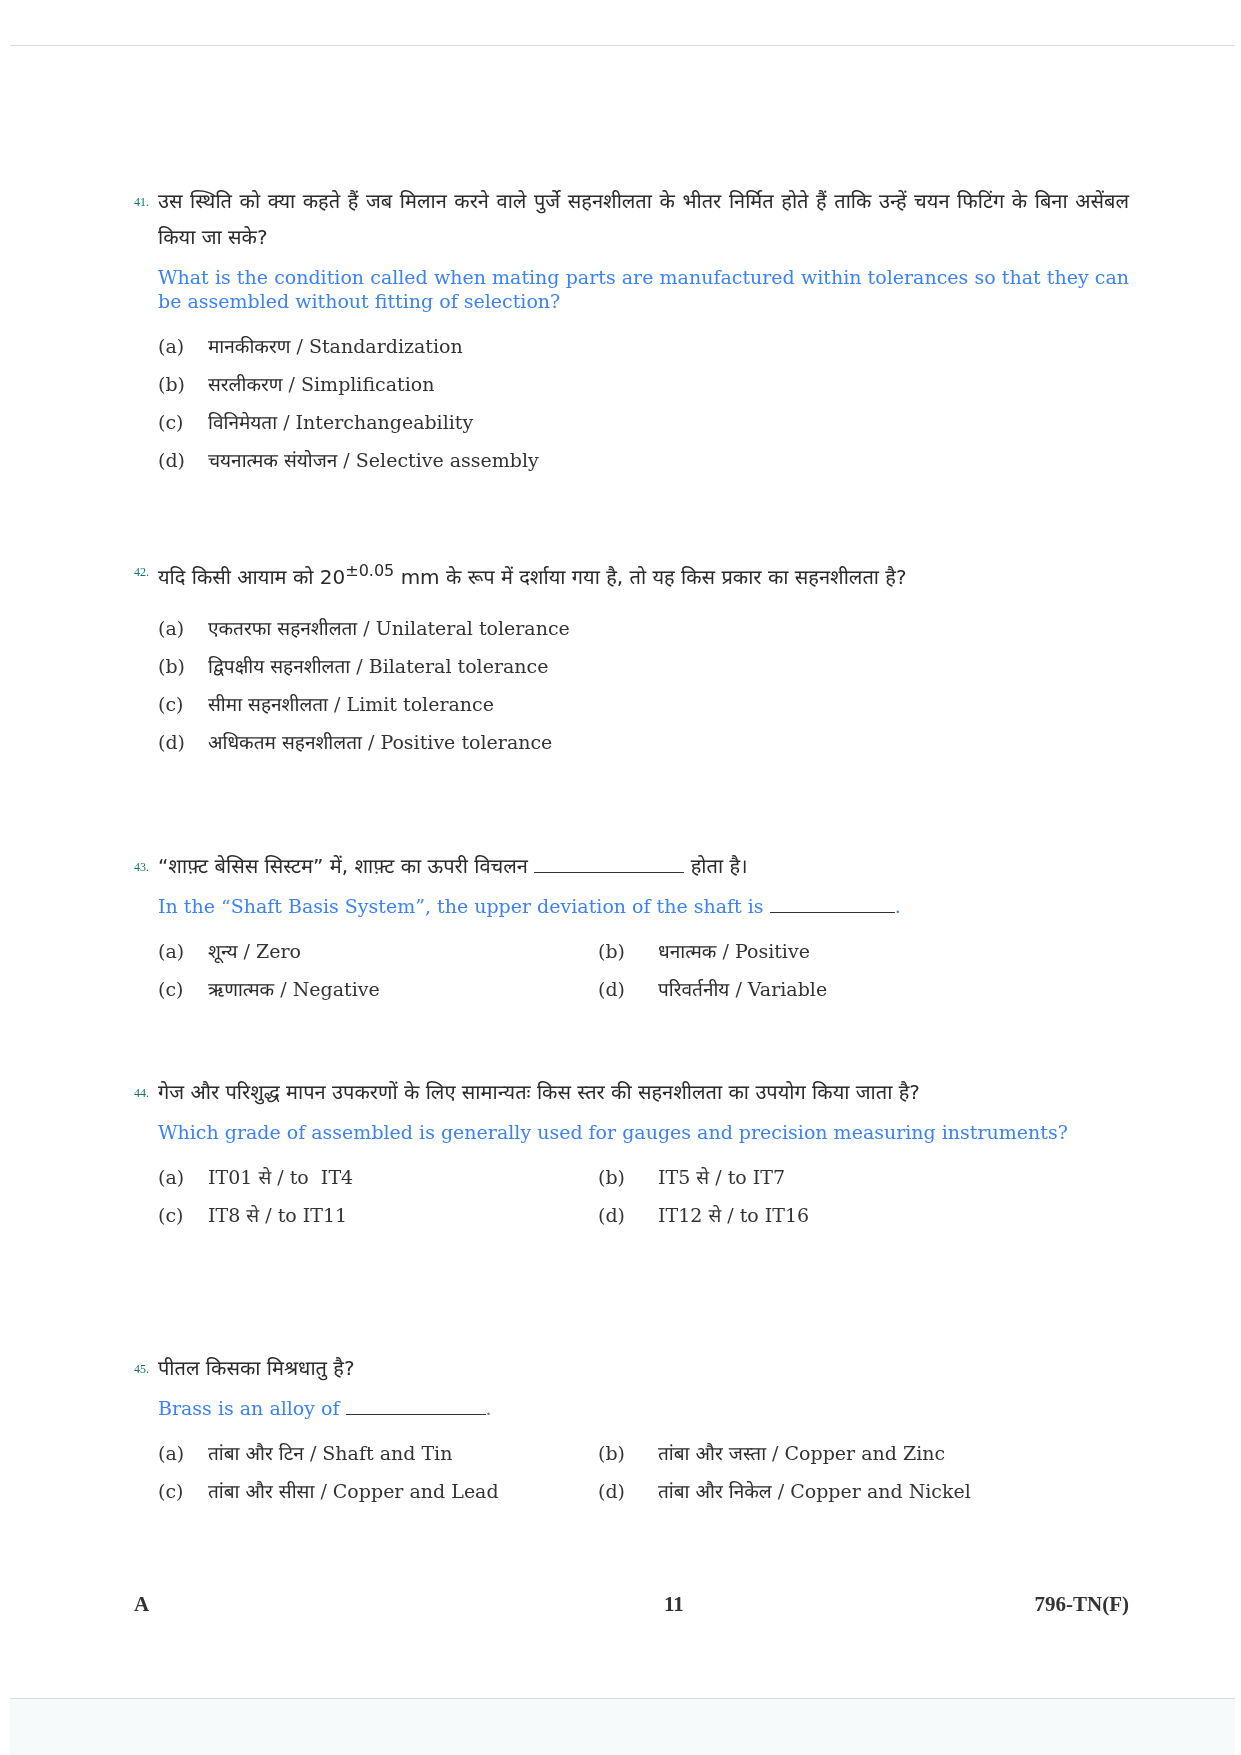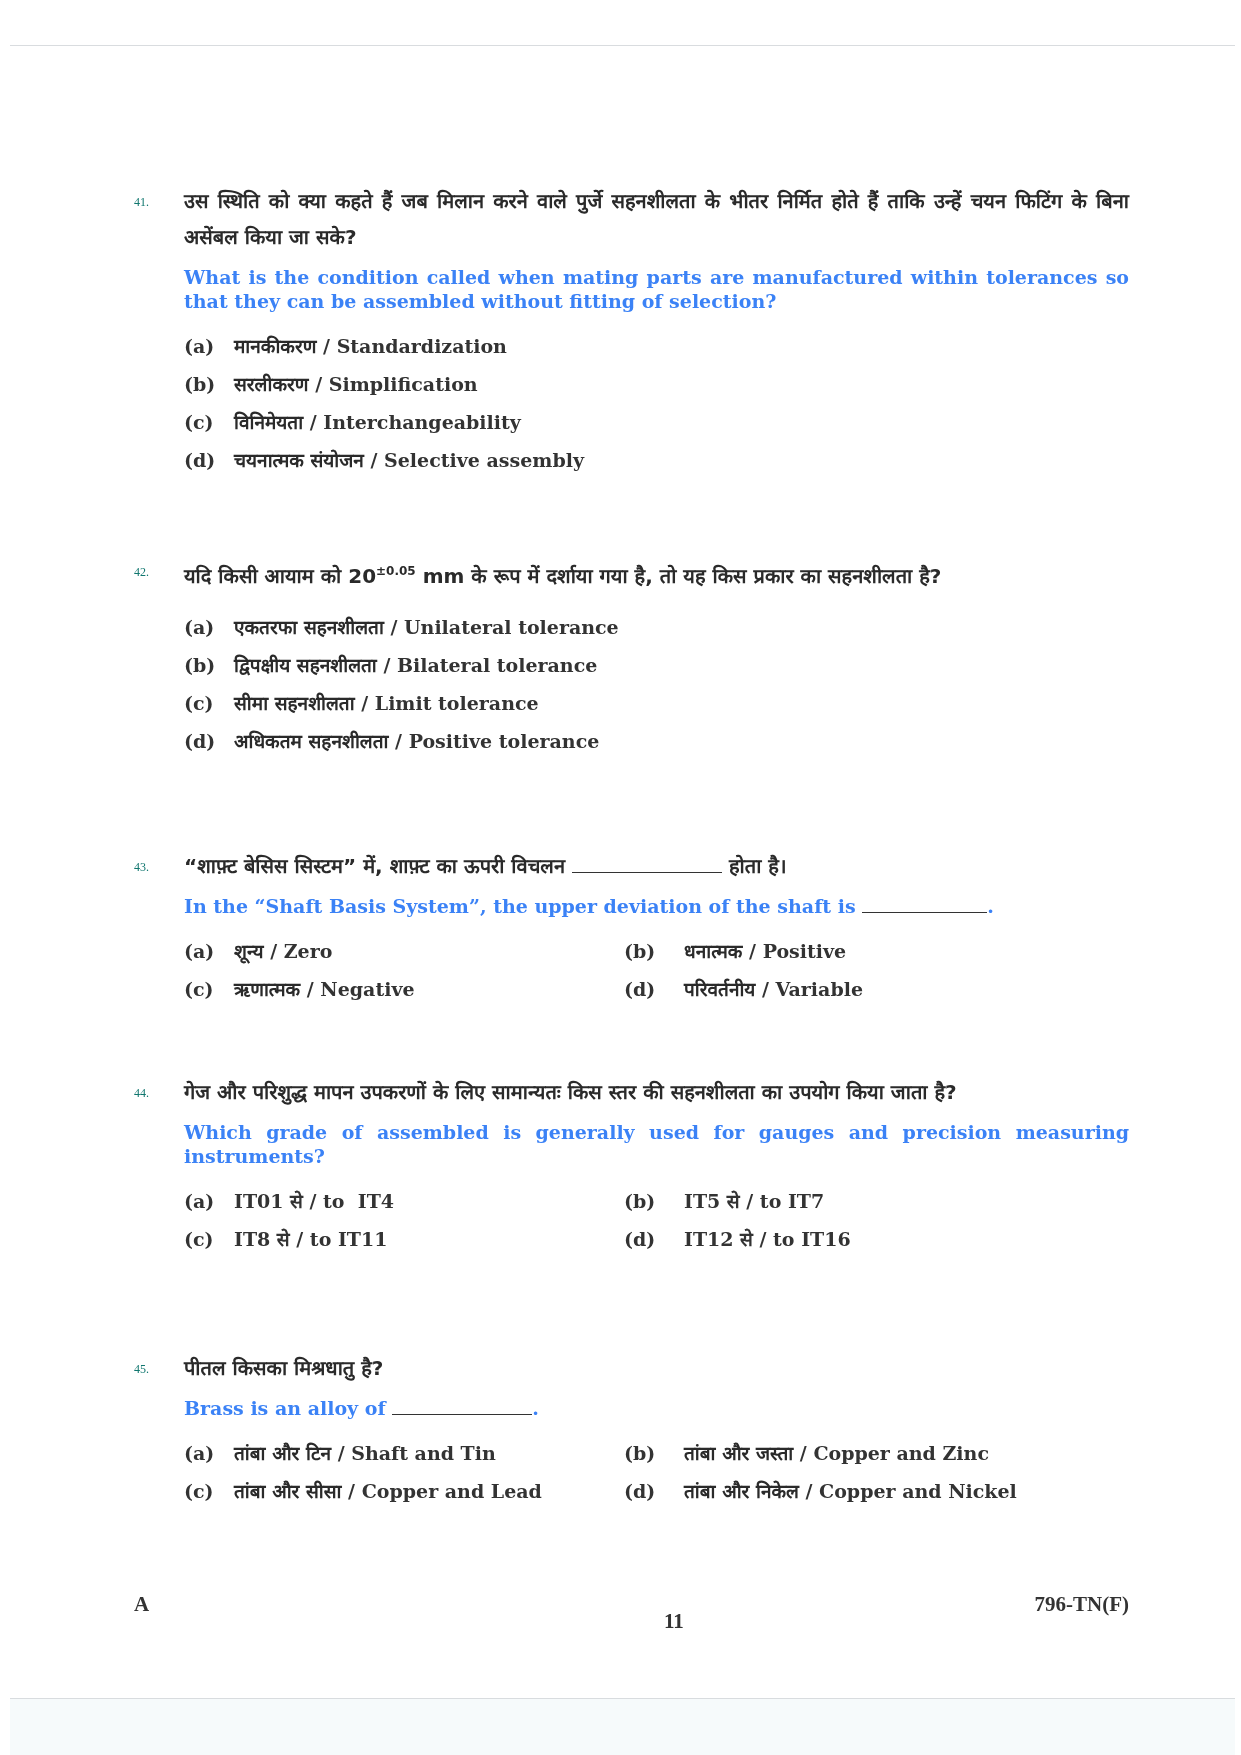--- a/index.html
+++ b/index.html
@@ -39,22 +39,21 @@
     }
     .q-num {
       position: absolute;
       left: 0;
       top: 12px;
       font-family: "Liberation Serif", "DejaVu Serif", serif;
       font-size: 12px;
       color: #0f766e;
     }
     .q-body {
-      margin-left: 50px;
-      font-weight: bold;
+      margin-left: 24px;
     }
     .hindi {
       font-family: "DejaVu Sans", "Liberation Sans", sans-serif;
       font-size: 20px;
       line-height: 36px;
       color: #2a2a2a;
       text-align: justify;
     }
     .english {
       font-family: "DejaVu Serif", "Liberation Serif", serif;
@@ -65,21 +64,21 @@
       text-align: justify;
     }
     .english.spaced { margin-top: 10px; }
     .blank {
       display: inline-block;
       border-bottom: 1px solid #333;
       vertical-align: baseline;
       height: 1px;
     }
     sup.tol {
-      font-size: 12px;
+      font-size: 16px;
       vertical-align: 8px;
     }
     .options {
       margin-top: 20px;
     }
     .opt {
       display: flex;
       align-items: baseline;
       height: 38px;
       font-size: 19px;
@@ -111,21 +110,21 @@
       top: 1592px;
       left: 134px;
       width: 995px;
       height: 30px;
       font-family: "Liberation Serif", "DejaVu Serif", serif;
       font-weight: bold;
       font-size: 21px;
       color: #333;
     }
     .footer .left { position: absolute; left: 0; }
-    .footer .center { position: absolute; left: 530px; margin-top: 17px; }
+    .footer .center { position: absolute; left: 530px; }
     .footer .right { position: absolute; right: 0; }
   </style>
 </head>
 <body>
 
 <div class="scan-top-line"></div>
 
 <div class="question" style="top:183px;">
   <div class="q-num">41.</div>
   <div class="q-body">

